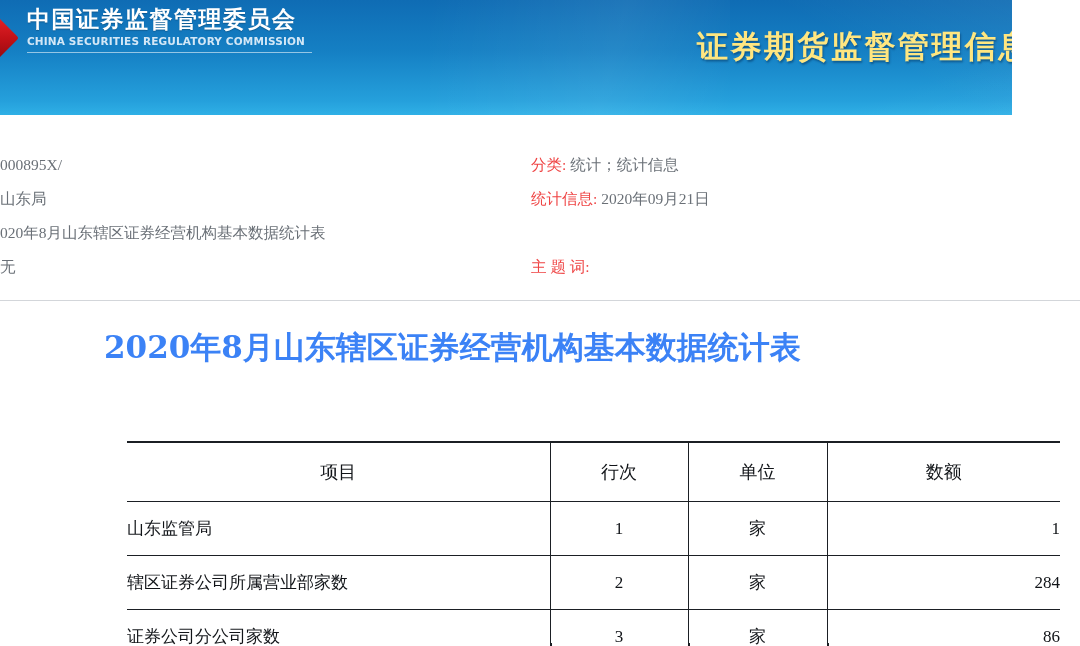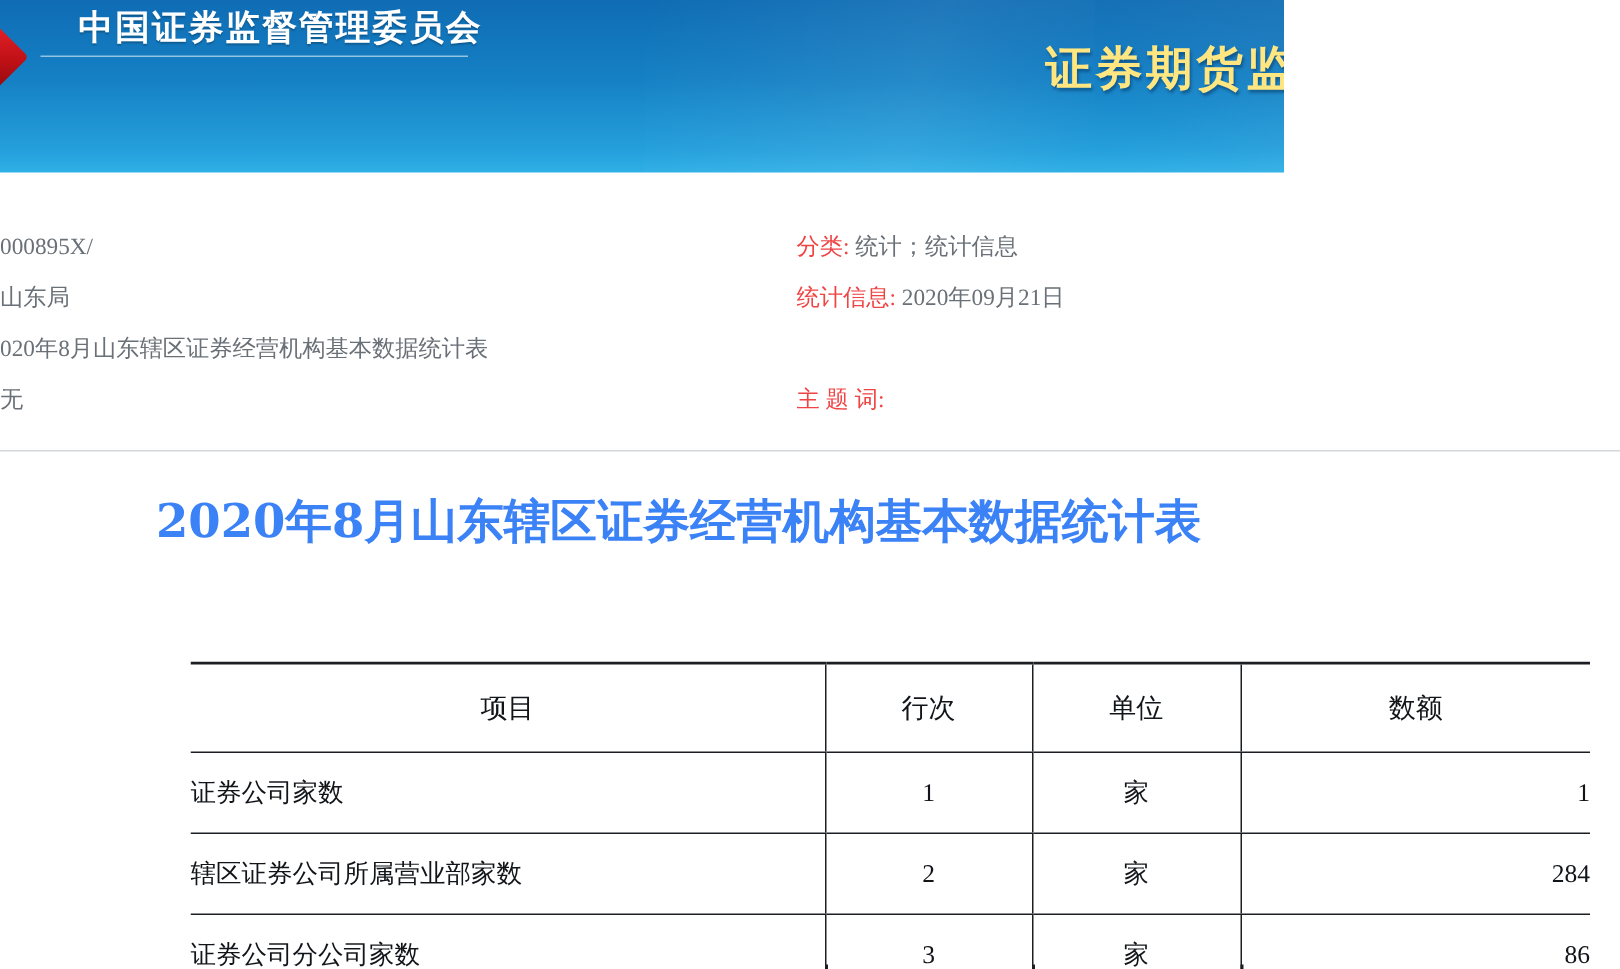--- a/index.html
+++ b/index.html
@@ -12,25 +12,24 @@
     height: 646px;
     overflow: hidden;
     font-family: "Liberation Serif", "DejaVu Serif", serif;
     position: relative;
   }
 
   
   .banner {
     position: absolute;
     left: 0; top: 0;
-    width: 856px;
+    width: 1012px;
     height: 115px;
     overflow: hidden;
     background: linear-gradient(180deg, #0f6cb4 0%, #1580c4 45%, #25a0dc 88%, #2fb0e6 100%);
-    text-align: center;
   }
   .banner-sheen-a {
     position: absolute;
     right: -60px; top: -140px;
     width: 520px; height: 300px;
     background: linear-gradient(180deg, rgba(255,255,255,0.16), rgba(255,255,255,0));
     transform: rotate(28deg);
     transform-origin: 100% 100%;
     pointer-events: none;
   }
@@ -243,20 +242,21 @@
   <div class="banner-sheen-a"></div>
   <div class="banner-sheen-b"></div>
   <div class="banner-sheen-c"></div>
 
   <div class="emblem">
     <div class="dia"></div>
   </div>
 
   <div class="wordmark">
     <div class="wm-cn">中国证券监督管理委员会</div>
+    <div class="wm-en">CHINA SECURITIES REGULATORY COMMISSION</div>
     <div class="wm-rule"></div>
   </div>
 
   <div class="banner-title">证券期货监督管理信息公开</div>
 </div>
 
 <div class="meta">
 
   <div class="meta-col-left">
     <div class="meta-row">
@@ -302,21 +302,21 @@
     <thead>
       <tr>
         <th class="hdr">项目</th>
         <th class="hdr v-left">行次</th>
         <th class="hdr v-left">单位</th>
         <th class="hdr v-left">数额</th>
       </tr>
     </thead>
     <tbody>
       <tr>
-        <td class="cell-item">证券公司家数</td>
+        <td class="cell-item">山东监管局</td>
         <td class="cell-ctr v-left">1</td>
         <td class="cell-ctr v-left">家</td>
         <td class="cell-amt v-left">1</td>
       </tr>
       <tr>
         <td class="cell-item">辖区证券公司所属营业部家数</td>
         <td class="cell-ctr v-left">2</td>
         <td class="cell-ctr v-left">家</td>
         <td class="cell-amt v-left">284</td>
       </tr>

